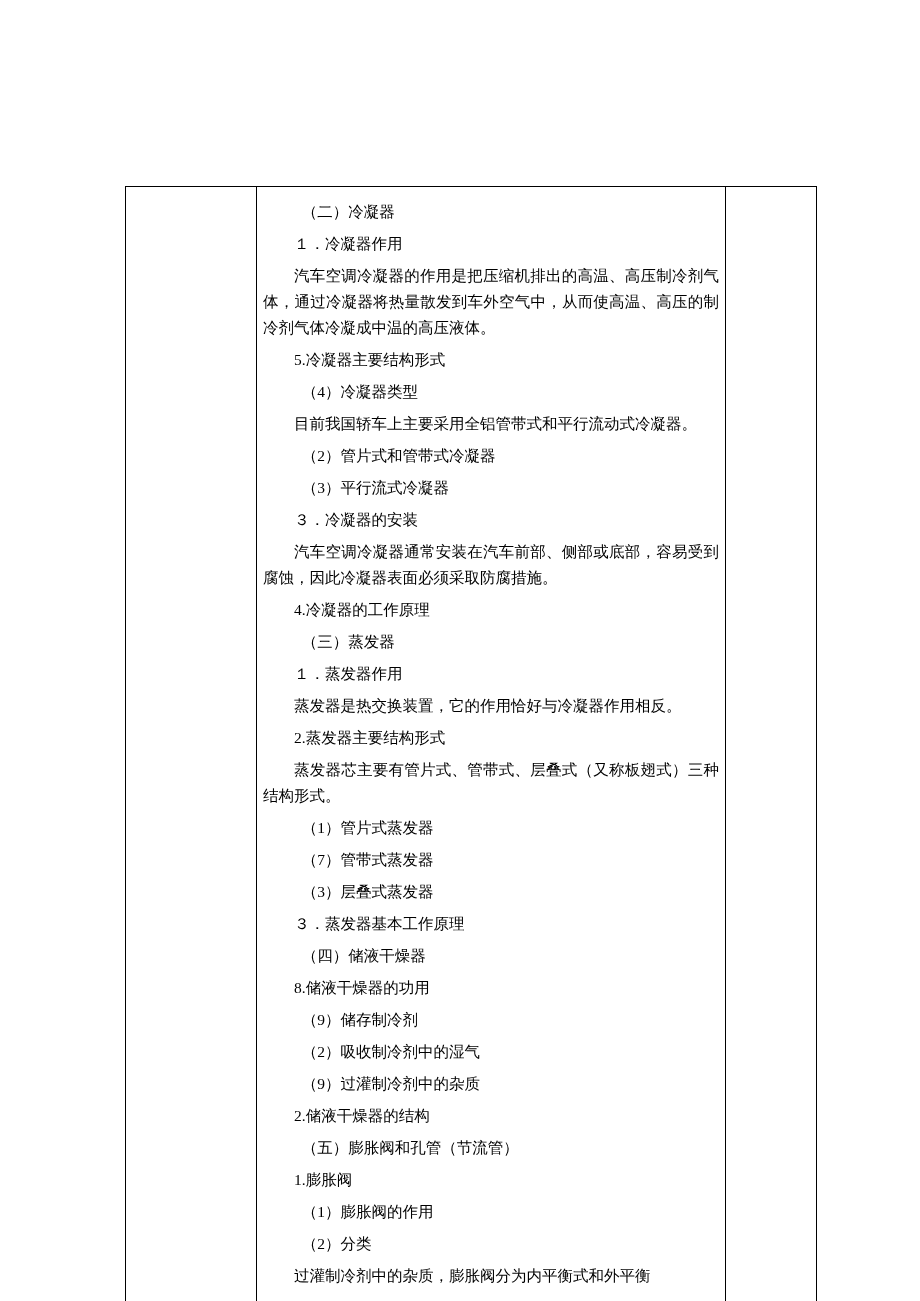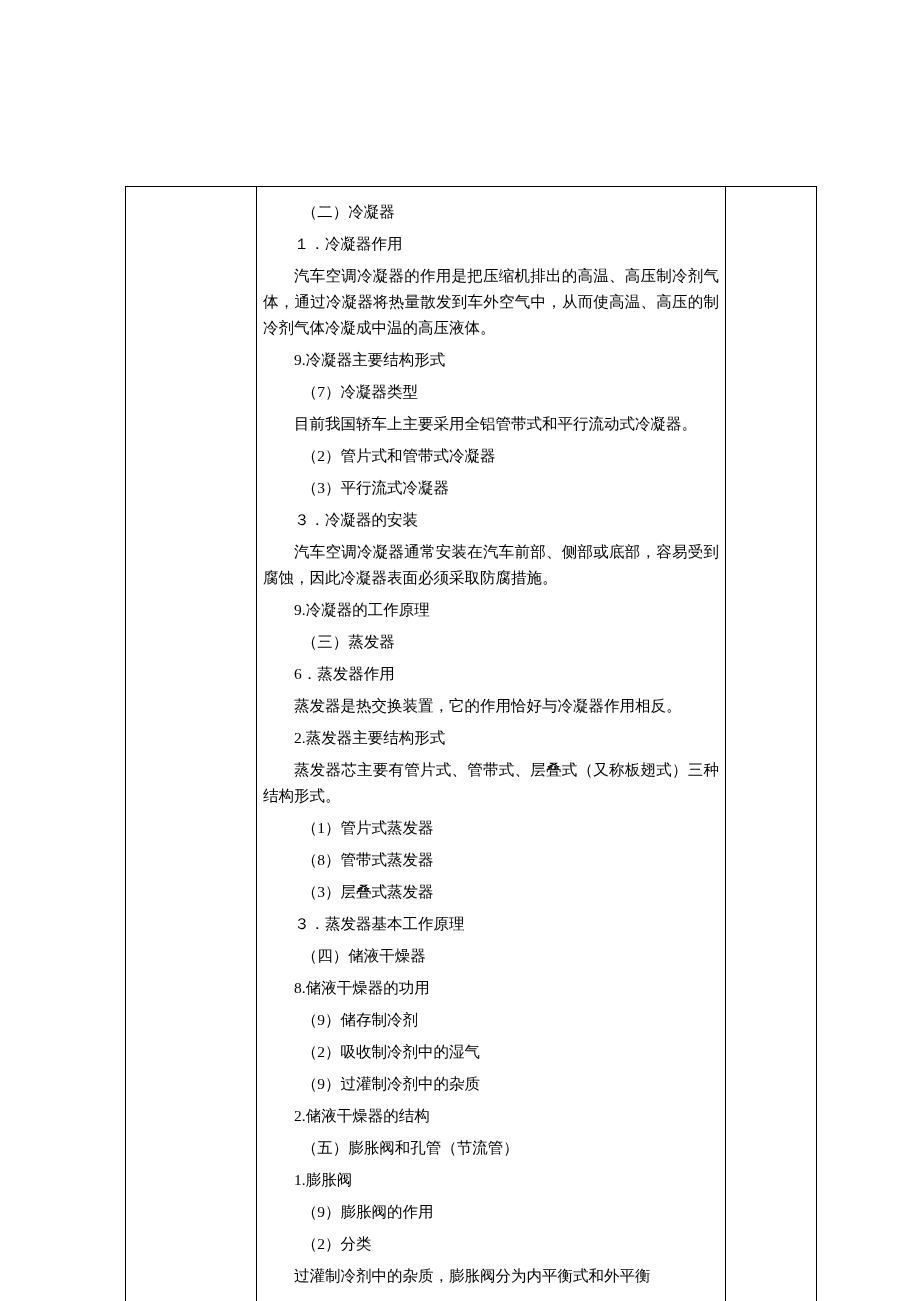--- a/index.html
+++ b/index.html
@@ -52,46 +52,46 @@
 <div class="page">
   <table class="outer">
     <tbody>
         <tr>
       <td class="col-left"></td>
       <td class="col-mid">
         <div class="content">
           <p class="indent-2b">（二）冷凝器</p>
           <p class="indent-2">１．冷凝器作用</p>
           <p class="first-line">汽车空调冷凝器的作用是把压缩机排出的高温、高压制冷剂气体，通过冷凝器将热量散发到车外空气中，从而使高温、高压的制冷剂气体冷凝成中温的高压液体。</p>
-          <p class="indent-2">9.冷凝器主要结构形式</p>
-          <p class="indent-2b">（7）冷凝器类型</p>
+          <p class="indent-2">5.冷凝器主要结构形式</p>
+          <p class="indent-2b">（4）冷凝器类型</p>
           <p class="first-line">目前我国轿车上主要采用全铝管带式和平行流动式冷凝器。</p>
           <p class="indent-2b">（2）管片式和管带式冷凝器</p>
           <p class="indent-2b">（3）平行流式冷凝器</p>
           <p class="indent-2">３．冷凝器的安装</p>
           <p class="first-line">汽车空调冷凝器通常安装在汽车前部、侧部或底部，容易受到腐蚀，因此冷凝器表面必须采取防腐措施。</p>
-          <p class="indent-2">9.冷凝器的工作原理</p>
+          <p class="indent-2">4.冷凝器的工作原理</p>
           <p class="indent-2b">（三）蒸发器</p>
-          <p class="indent-2">6．蒸发器作用</p>
+          <p class="indent-2">１．蒸发器作用</p>
           <p class="first-line">蒸发器是热交换装置，它的作用恰好与冷凝器作用相反。</p>
           <p class="indent-2">2.蒸发器主要结构形式</p>
           <p class="first-line">蒸发器芯主要有管片式、管带式、层叠式（又称板翅式）三种结构形式。</p>
           <p class="indent-2b">（1）管片式蒸发器</p>
-          <p class="indent-2b">（8）管带式蒸发器</p>
+          <p class="indent-2b">（7）管带式蒸发器</p>
           <p class="indent-2b">（3）层叠式蒸发器</p>
           <p class="indent-2">３．蒸发器基本工作原理</p>
           <p class="indent-2b">（四）储液干燥器</p>
           <p class="indent-2">8.储液干燥器的功用</p>
           <p class="indent-2b">（9）储存制冷剂</p>
           <p class="indent-2b">（2）吸收制冷剂中的湿气</p>
           <p class="indent-2b">（9）过灌制冷剂中的杂质</p>
           <p class="indent-2">2.储液干燥器的结构</p>
           <p class="indent-2b">（五）膨胀阀和孔管（节流管）</p>
           <p class="indent-2">1.膨胀阀</p>
-          <p class="indent-2b">（9）膨胀阀的作用</p>
+          <p class="indent-2b">（1）膨胀阀的作用</p>
           <p class="indent-2b">（2）分类</p>
           <p class="first-line">过灌制冷剂中的杂质，膨胀阀分为内平衡式和外平衡</p>
         </div>
       </td>
       <td class="col-right"></td>
     </tr>
   </tbody>
     </table>
 </div>
 

